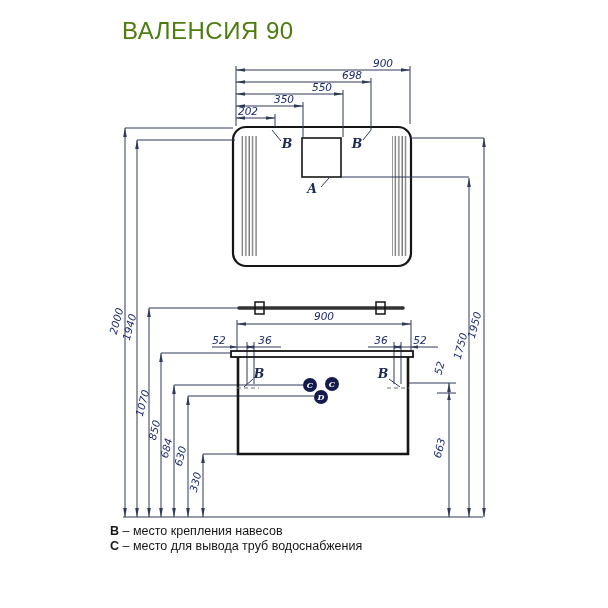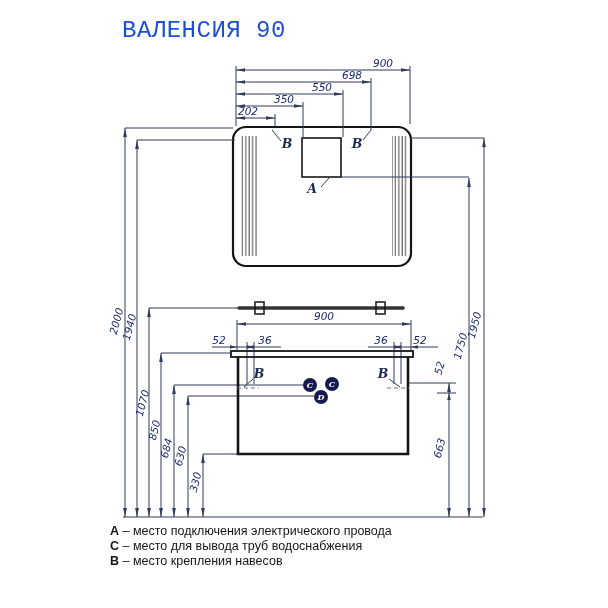--- a/index.html
+++ b/index.html
@@ -1,19 +1,19 @@
 <!DOCTYPE html>
 <html><head>
 <meta charset="utf-8">
 <style>
   html,body{margin:0;padding:0;background:#fff;}
   .canvas{position:relative;width:608px;height:608px;background:#ffffff;overflow:hidden;
           font-family:"Liberation Sans", sans-serif;}
   .title{position:absolute;left:122px;top:17px;font-size:24px;letter-spacing:.5px;
-         color:#1d4ed8;font-family:Liberation Mono, monospace;}
+         color:#4d7c0f;font-family:Liberation Sans, sans-serif;}
   svg{position:absolute;left:0;top:0;}
   
   .t{stroke:#2e3a59;stroke-width:1;fill:none}
   .d{stroke:#2e3a59;stroke-width:1;fill:none;marker-start:url(#ar);marker-end:url(#ar)}
   .dsh{stroke:#6b7280;stroke-width:1;fill:none;stroke-dasharray:4 3}
   .obj{stroke:#161616;fill:none}
   .dt{font:italic 10.5px "DejaVu Sans", sans-serif;fill:#1b2a6b;}
   .mk{font:italic bold 12.5px "DejaVu Serif", serif;fill:#1b2a55;}
   .cl{font:italic bold 8px "DejaVu Serif", serif;fill:#ffffff;}
   .arp{fill:#2e3a59}
@@ -159,26 +159,22 @@
     <circle cx="321" cy="397" r="7" fill="#151b4e"></circle>
     <text x="310" y="385" dy="2.8" text-anchor="middle" class="cl">C</text>
     <text x="332" y="384" dy="2.8" text-anchor="middle" class="cl">C</text>
     <text x="321" y="397" dy="2.8" text-anchor="middle" class="cl">D</text>
 
     <line x1="123" y1="517" x2="483" y2="517" class="t"></line>
   </svg>
 
   <div class="legend">
     <div class="legend-row">
-      <span class="legend-key">A</span>
-      <span class="legend-desc">– место подключения электрического провода</span>
+      <span class="legend-key">B</span>
+      <span class="legend-desc">– место крепления навесов</span>
     </div>
     <div class="legend-row">
       <span class="legend-key">C</span>
       <span class="legend-desc">– место для вывода труб водоснабжения</span>
-    </div>
-    <div class="legend-row">
-      <span class="legend-key">B</span>
-      <span class="legend-desc">– место крепления навесов</span>
     </div>
   </div>
 
 </div>
 
 </body></html>

